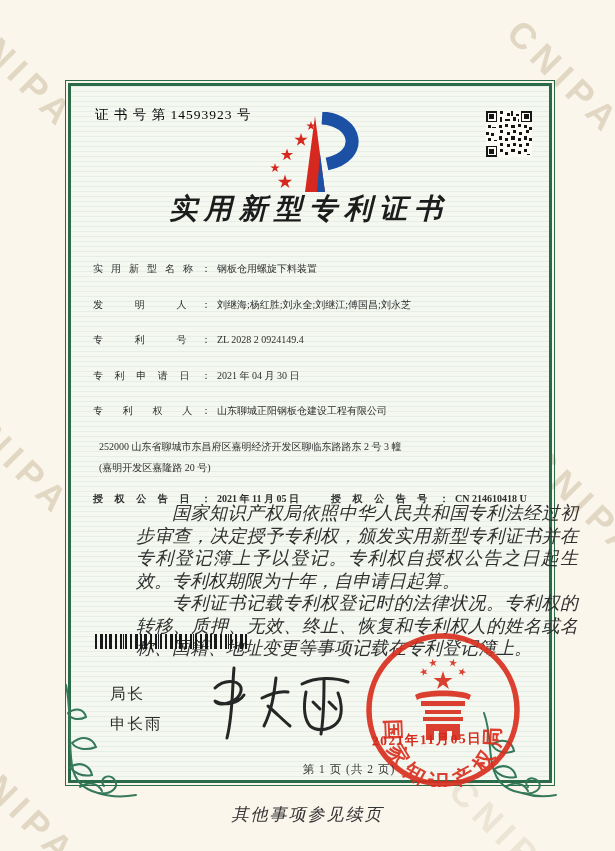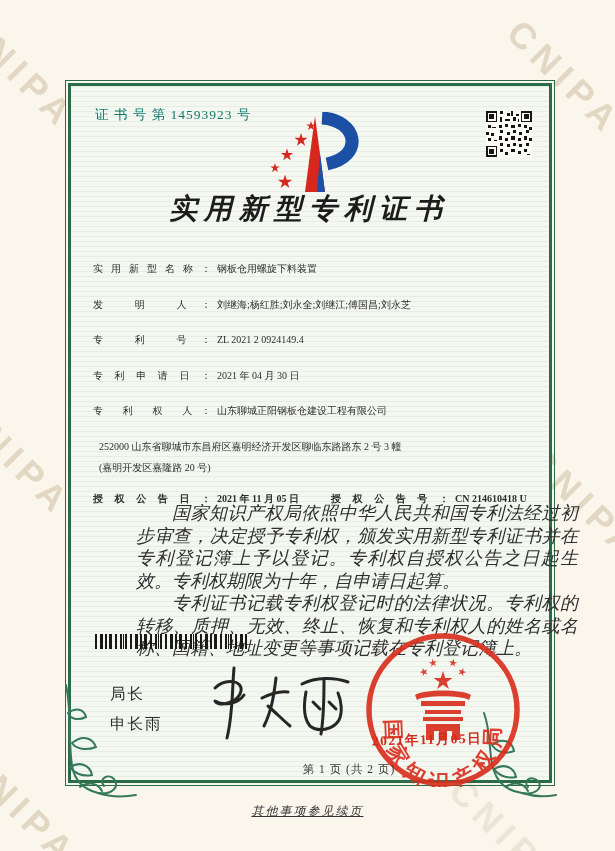--- a/index.html
+++ b/index.html
@@ -16,21 +16,21 @@
 
   
   .frame{position:absolute;left:65px;top:80px;width:488px;height:704px;
          border:1.5px solid #2a6b4a;}
   .frame-inner{position:absolute;inset:2px;border:3px solid #2a6b4a;
          background:
            repeating-linear-gradient(180deg,rgba(47,115,74,0.075) 0 1px,rgba(0,0,0,0) 1px 5px),
            #f5f8f1;}
 
   .abs{position:absolute;}
-  .cert-no{left:95px;top:106px;font-size:13.5px;color:#0f766e;letter-spacing:1px;}
+  .cert-no{left:95px;top:106px;font-size:13.5px;color:#000000;letter-spacing:1px;}
   .logo{left:265px;top:112px;}
   .qr{left:486px;top:111px;}
   .title{left:65px;top:190px;width:488px;text-align:center;font-size:28px;
          font-weight:bold;color:#1c1c1c;letter-spacing:7px;font-style:italic;}
 
   .fields{left:93px;top:258px;width:445px;font-size:10px;color:#2e2e2e;}
   .frow{display:flex;align-items:flex-start;margin-bottom:14.5px;line-height:21px;}
   .flabel{display:inline-block;width:118px;text-align-last:justify;flex:none;}
   .fvalue{margin-left:6px;max-width:312px;}
   .grant-row{display:flex;line-height:21px;margin-top:1px;font-weight:bold;}
@@ -49,22 +49,22 @@
   .director-label{left:110px;top:684px;font-size:15.5px;color:#2b2b2b;letter-spacing:2px;}
   .director-name{left:110px;top:714px;font-size:15.5px;color:#2b2b2b;letter-spacing:2px;}
   .signature{left:198px;top:662px;}
 
   .seal{left:363px;top:625px;}
   .seal-date{left:372px;top:731px;font-size:13.5px;font-weight:bold;color:#d52a1b;
              letter-spacing:1.5px;transform:rotate(-1.5deg);white-space:nowrap;}
 
   .page-info{left:65px;top:762px;width:568px;text-align:center;
              font-size:11.5px;color:#3a3a3a;letter-spacing:1px;}
-  .note{left:0;top:803px;width:615px;text-align:center;font-size:12px;
-        color:#333;font-style:italic;letter-spacing:2px;text-decoration:underline;}
+  .note{left:0;top:803px;width:615px;text-align:center;font-size:17px;
+        color:#333;font-style:italic;letter-spacing:2px;}
 
   .orn{position:absolute;pointer-events:none;}
   .orn-left{left:58px;top:683px;}
   .orn-right{left:478px;top:683px;transform:scaleX(-1);}
 </style>
 </head>
 <body>
 
 <div class="page">
 
@@ -147,21 +147,21 @@
     <div class="frow">
       <span class="flabel">实用新型名称：</span>
       <span class="fvalue">钢板仓用螺旋下料装置</span>
     </div>
     <div class="frow">
       <span class="flabel">发 明 人：</span>
       <span class="fvalue">刘继海;杨红胜;刘永全;刘继江;傅国昌;刘永芝</span>
     </div>
     <div class="frow">
       <span class="flabel">专 利 号：</span>
-      <span class="fvalue">ZL 2021 2 0924149.4</span>
+      <span class="fvalue">ZL 2028 2 0924149.4</span>
     </div>
     <div class="frow">
       <span class="flabel">专利申请日：</span>
       <span class="fvalue">2021 年 04 月 30 日</span>
     </div>
     <div class="frow">
       <span class="flabel">专 利 权 人：</span>
       <span class="fvalue">山东聊城正阳钢板仓建设工程有限公司</span>
     </div>
     <div class="frow" style="margin-bottom:10px;">

